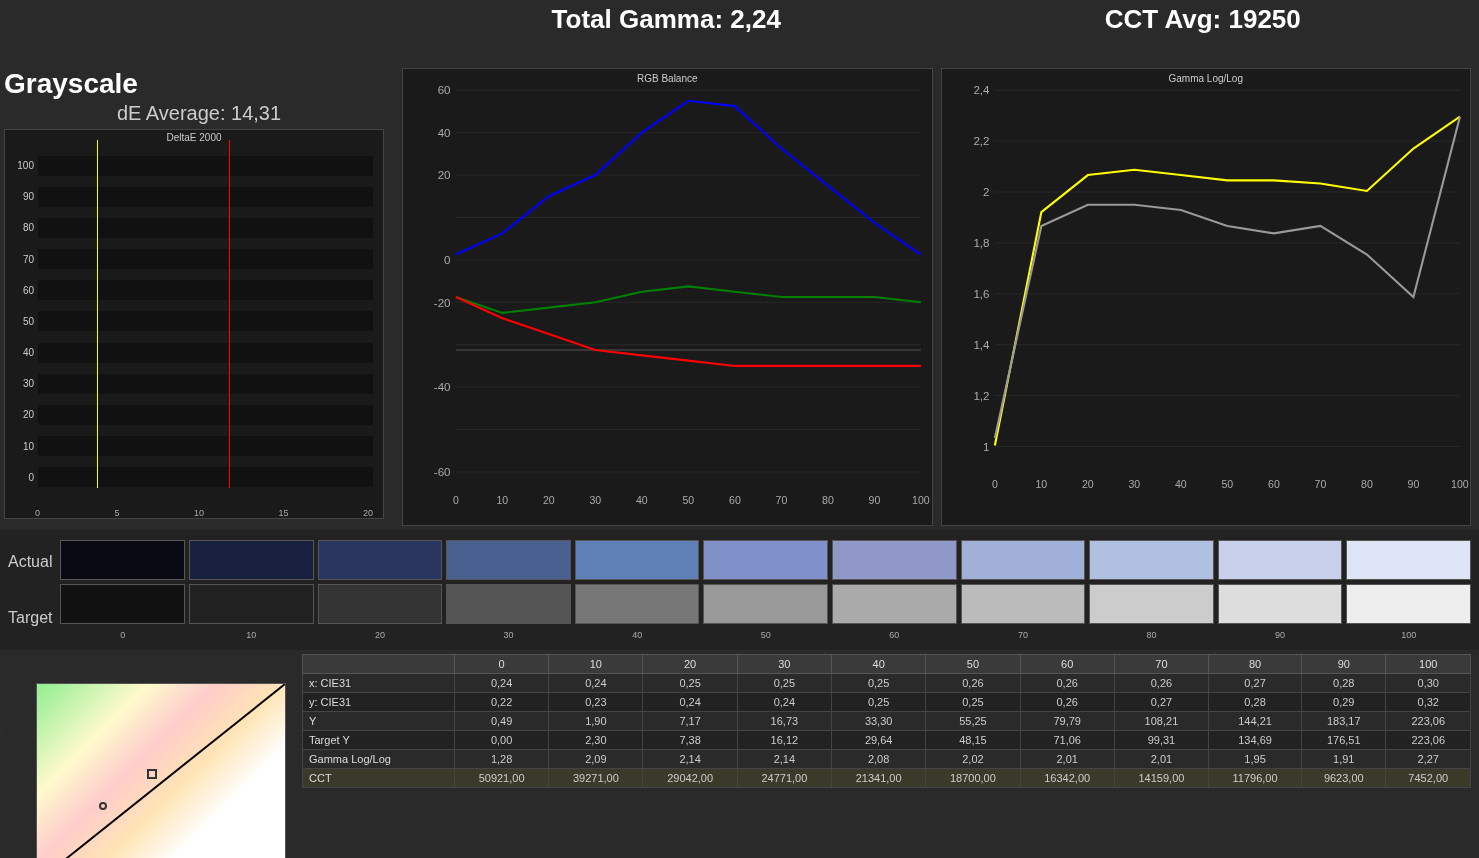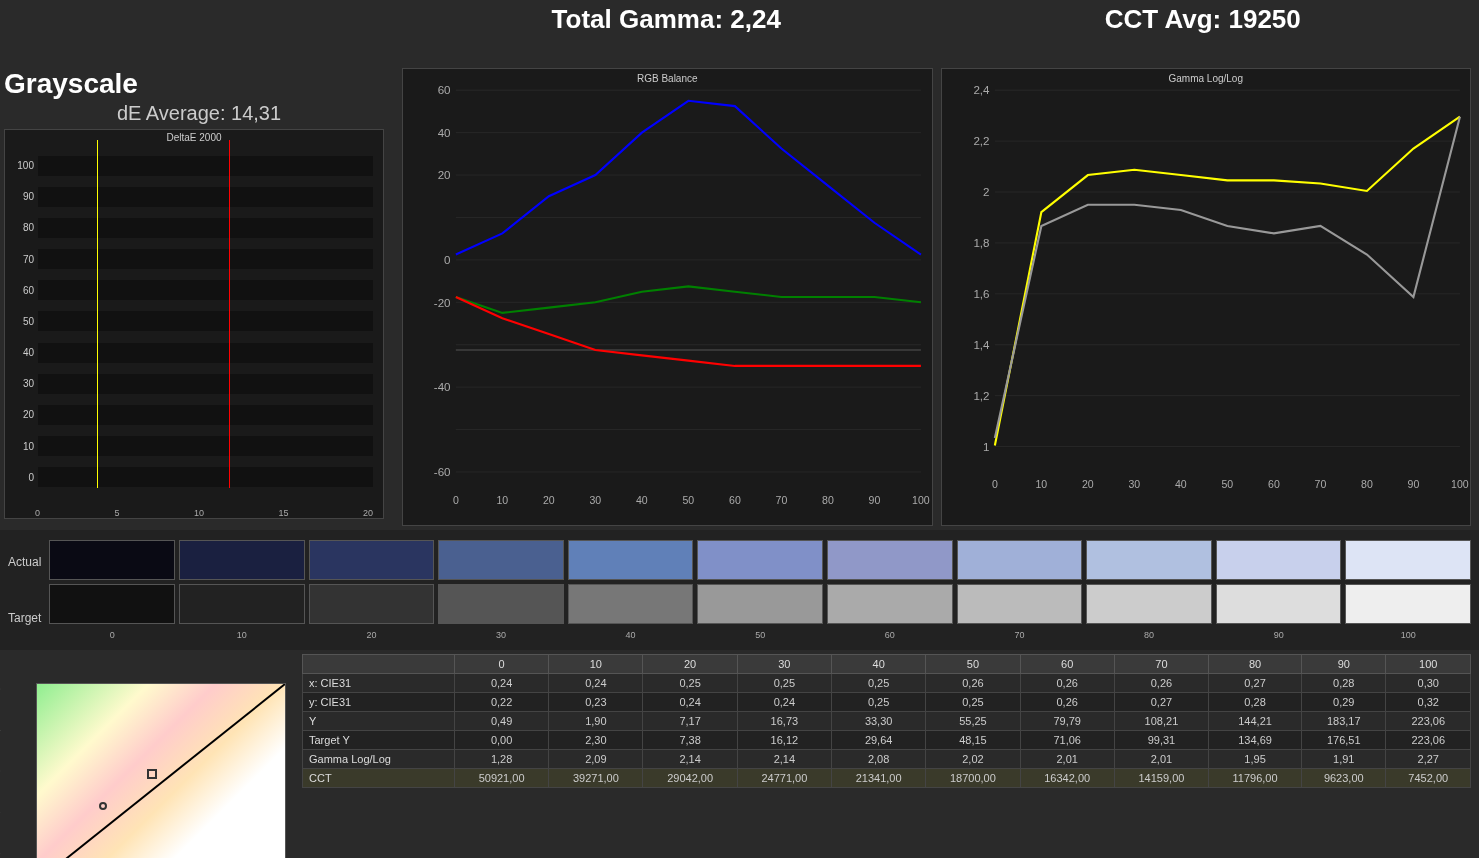--- a/index.html
+++ b/index.html
@@ -130,21 +130,21 @@
       display: flex;
       align-items: center;
       gap: 0;
     }
     .swatch-labels {
       display: flex;
       flex-direction: column;
       justify-content: space-around;
       height: 100%;
       margin-right: 8px;
-      font-size: 12px;
+      font-size: 16px;
       color: #ccc;
     }
     .swatch-row {
       display: flex;
       gap: 4px;
     }
     .swatch {
       flex: 1;
       height: 40px;
       border: 1px solid #555;

